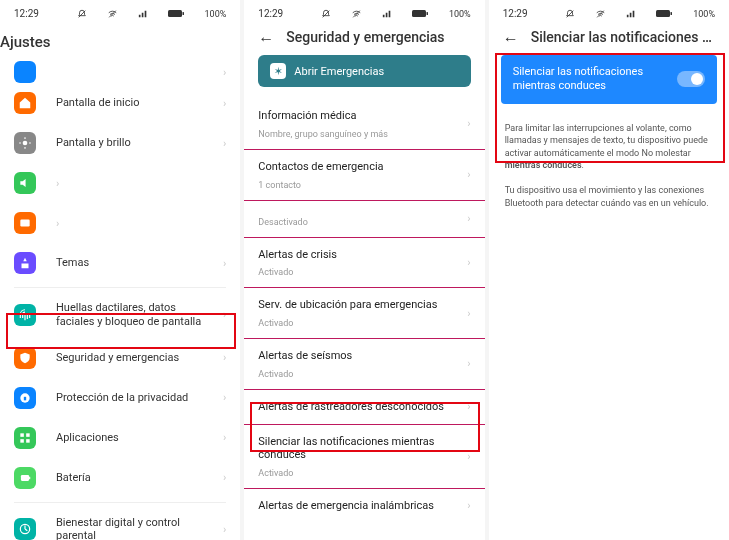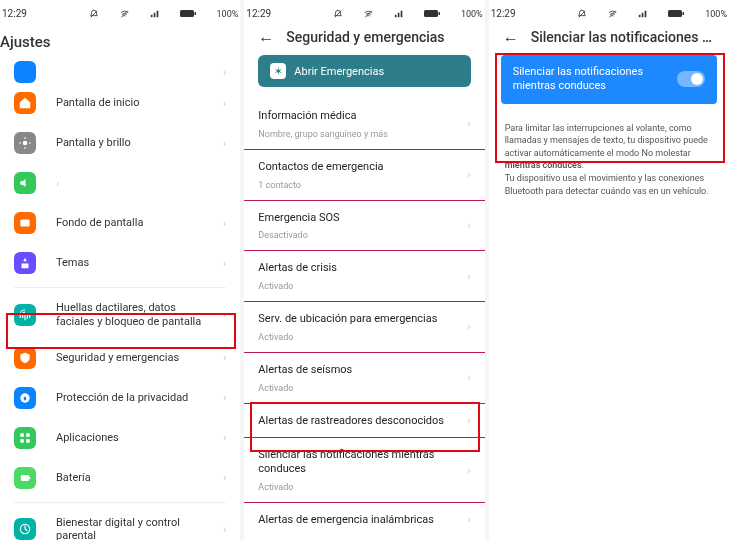--- a/index.html
+++ b/index.html
@@ -18,21 +18,21 @@
     background: #fff;
     position: relative;
     overflow: hidden;
     font-size: 11px;
     color: #333;
   }
   .status-bar {
     display: flex;
     justify-content: space-between;
     align-items: center;
-    padding: 8px 2px 4px;
+    padding: 8px 14px 4px;
     font-size: 10px;
     color: #333;
   }
   .status-right { display: flex; align-items: center; gap: 20px; }
   .status-right svg { display: block; }
   .battery-label { font-size: 9px; margin-left: 1px; }
   .header {
     display: flex;
     align-items: center;
     padding: 6px 14px 10px;
@@ -146,21 +146,21 @@
   .toggle .knob {
     width: 12px; height: 12px; background:#fff; border-radius:50%;
     position:absolute; top:2px; right:2px;
   }
   .desc {
     padding: 18px 16px;
     font-size: 9px;
     color: #555;
     line-height: 1.4;
   }
-  .desc p + p { margin-top: 0; }
+  .desc p + p { margin-top: 12px; }
   .desc b { font-weight: 600; }
   .truncated-row {
     padding: 4px 14px 0;
     display:flex;align-items:center;gap:12px;
     color:#aaa;
   }
   .truncated-row .icon { width:22px;height:22px;border-radius:6px;background:#0a84ff;flex-shrink:0;}
   .truncated-row .label {flex:1;font-size:11px;color:#222;white-space:nowrap;overflow:hidden;text-overflow:ellipsis;}
   .truncated-row .chev{color:#ccc;}
   .cut-top { margin-top:-8px; }
@@ -230,21 +230,20 @@
           </svg>
         </span>
         <span class="chev">›</span>
       </div>
       <div class="row">
         <span class="icon ic-orange">
           <svg width="14" height="14" viewBox="0 0 24 24">
             <rect x="4" y="6" width="16" height="12" rx="2" fill="#fff"></rect>
           </svg>
         </span>
-        <span class="label">Fondo de pantalla</span>
         <span class="chev">›</span>
       </div>
       <div class="row">
         <span class="icon ic-violet">
           <svg width="14" height="14" viewBox="0 0 24 24">
             <path d="M12 3l3 6h-6zM6 13h12v8H6z" fill="#fff"></path>
           </svg>
         </span>
         <span class="label">Temas</span>
         <span class="chev">›</span>
@@ -362,21 +361,20 @@
       </div>
       <div class="row">
         <div class="info">
           <div class="label">Contactos de emergencia</div>
           <div class="sublabel">1 contacto</div>
         </div>
         <span class="chev">›</span>
       </div>
       <div class="row">
         <div class="info">
-          <div class="label">Emergencia SOS</div>
           <div class="sublabel">Desactivado</div>
         </div>
         <span class="chev">›</span>
       </div>
       <div class="row">
         <div class="info">
           <div class="label">Alertas de crisis</div>
           <div class="sublabel">Activado</div>
         </div>
         <span class="chev">›</span>

